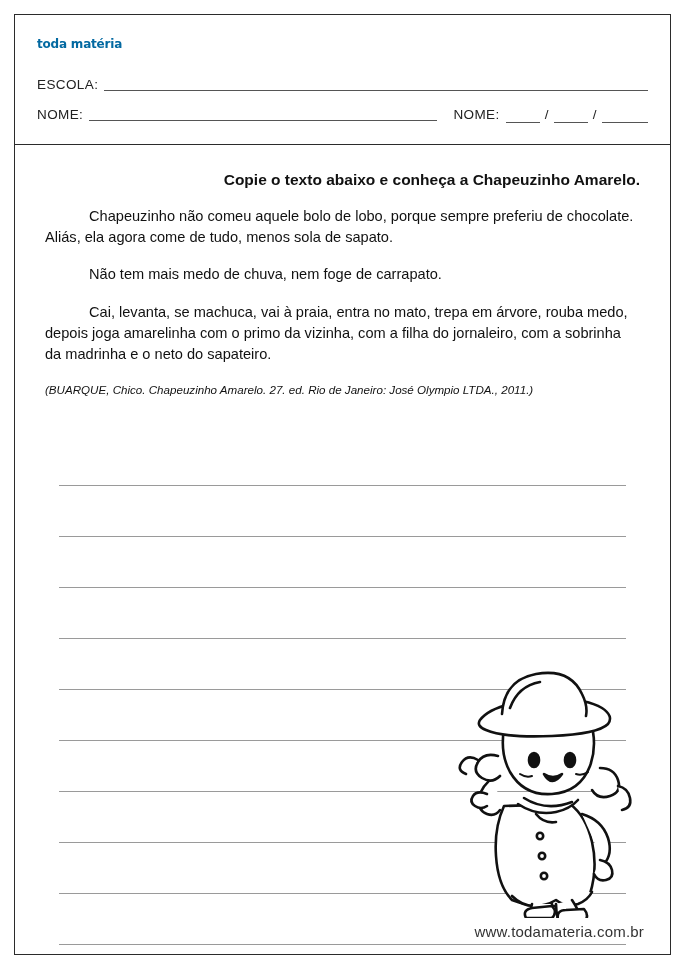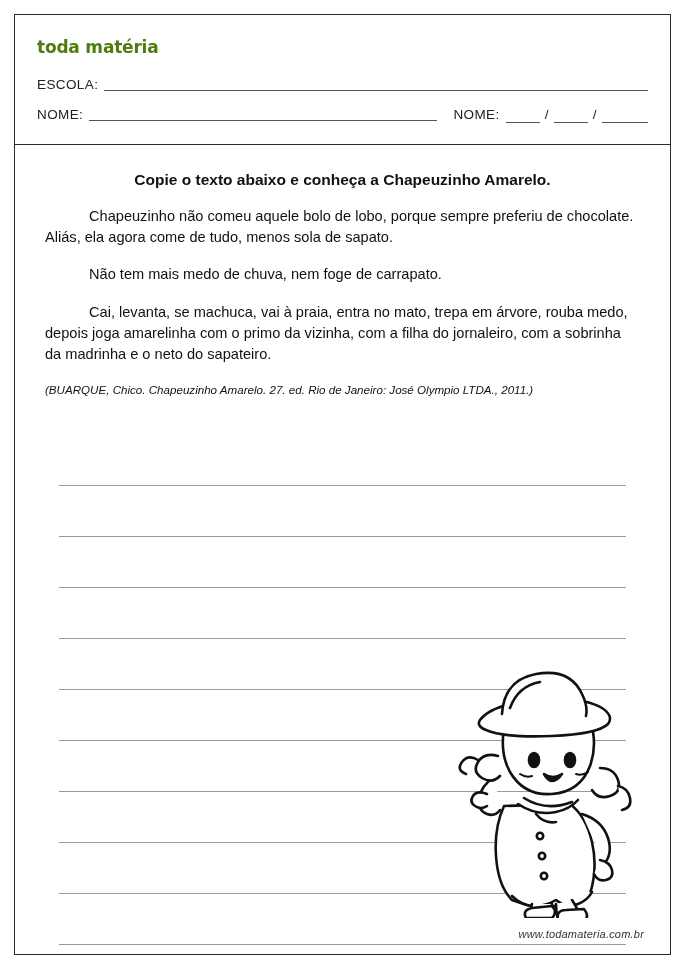--- a/index.html
+++ b/index.html
@@ -33,23 +33,23 @@
     height: 130px;
     border-bottom: 1px solid #2b2b2b;
     box-sizing: border-box;
   }
   .logo {
     position: absolute;
     left: 22px;
     top: 22px;
     font-family: "DejaVu Sans", sans-serif;
     font-weight: bold;
-    font-size: 17px;
+    font-size: 12px;
     letter-spacing: -0.2px;
-    color: #4d7c0f;
+    color: #0369a1;
   }
   .field-row {
     position: absolute;
     left: 22px;
     right: 22px;
     display: flex;
     align-items: flex-start;
     font-size: 13.5px;
     letter-spacing: .4px;
     color: #222;
@@ -88,21 +88,21 @@
     border-bottom: 1px solid #555;
     height: 13px;
   }
 
   
   .body {
     position: relative;
     padding: 0 30px;
   }
   .title {
-    text-align: center;
+    text-align: right;
     font-weight: bold;
     font-size: 15.5px;
     margin: 26px 0 0 0;
     color: #111;
   }
   .para {
     font-size: 14.6px;
     line-height: 1.42;
     margin: 17px 0 0 0;
     text-indent: 44px;
@@ -126,24 +126,23 @@
   .wline {
     height: 50px;
     border-bottom: 1px solid #9a9a9a;
   }
 
   
   .site {
     position: absolute;
     right: 26px;
     bottom: 14px;
-    font-size: 11px;
+    font-size: 15px;
     color: #333;
     letter-spacing: .2px;
-    font-style: italic;
   }
 
   
   .girl {
     position: absolute;
     right: 28px;
     bottom: 36px;
     width: 210px;
     height: 290px;
     pointer-events: none;

